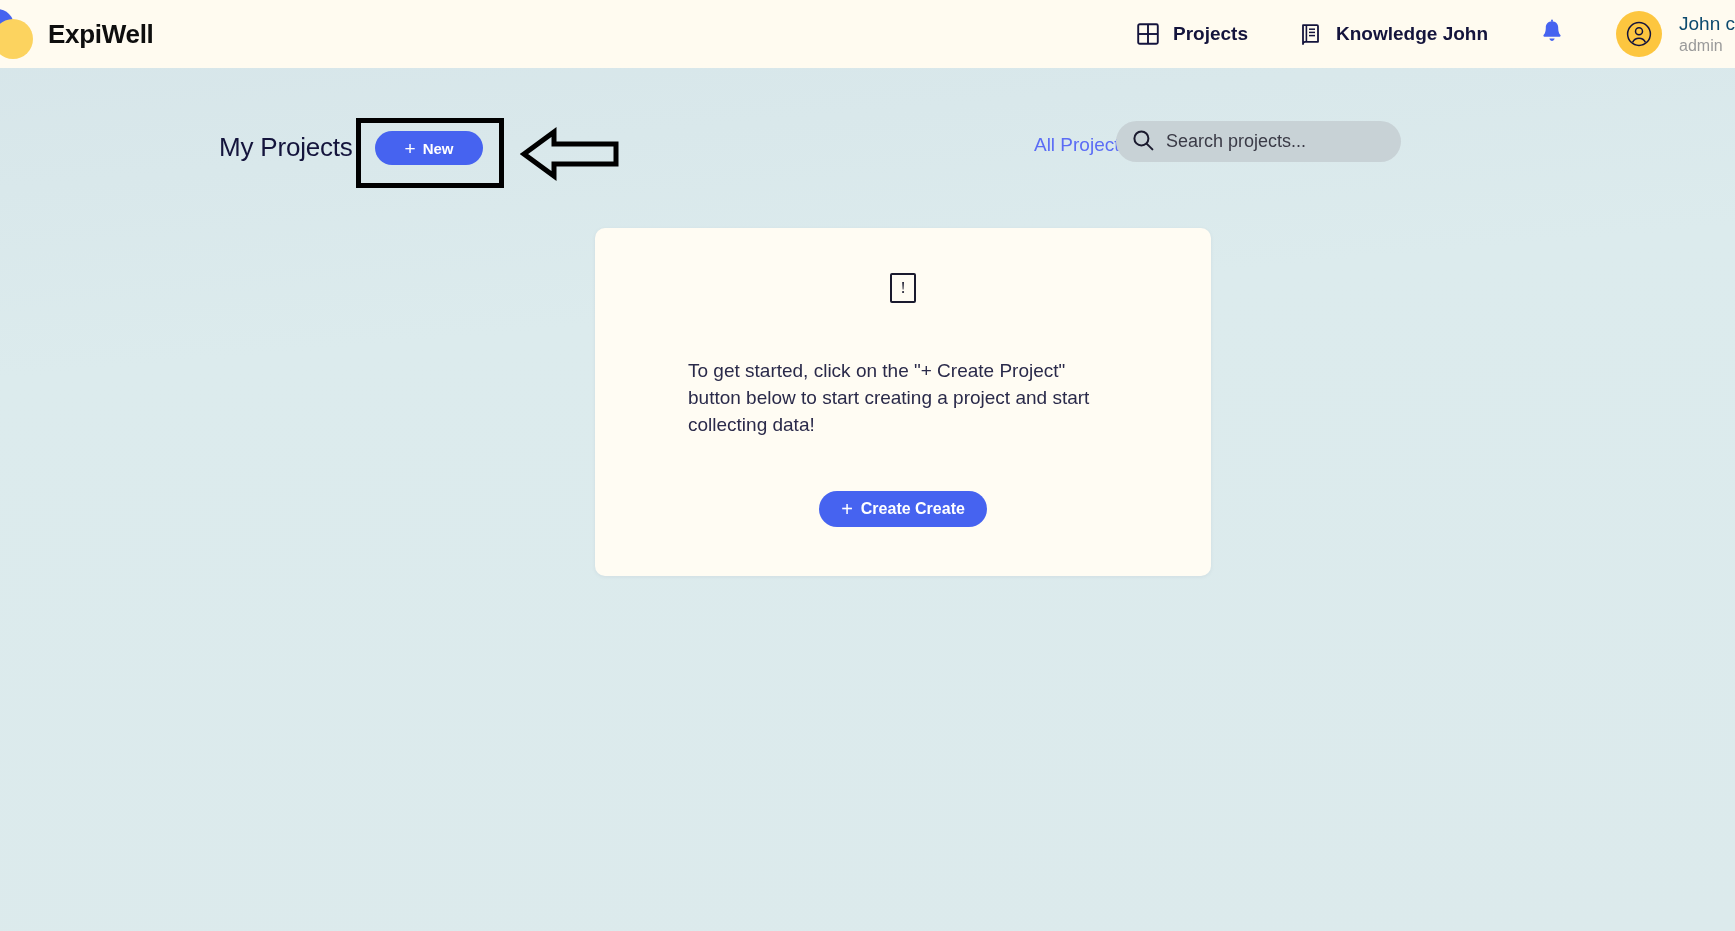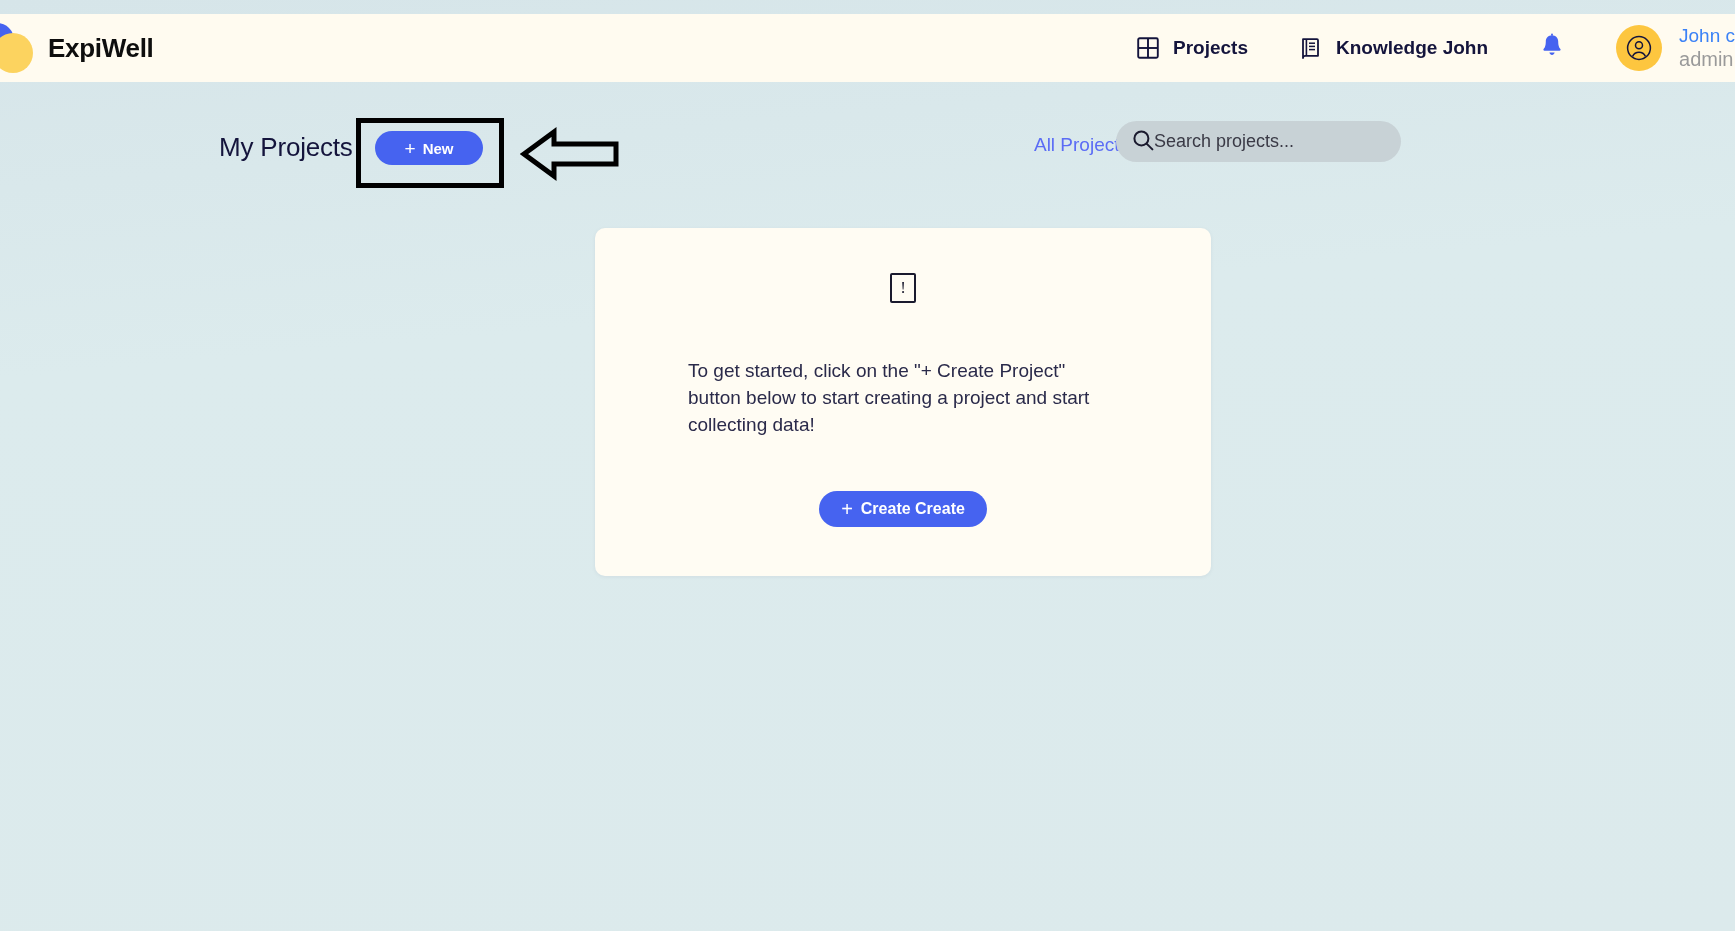--- a/index.html
+++ b/index.html
@@ -19,21 +19,21 @@
     position: relative;
     width: 1735px;
     height: 931px;
     background: linear-gradient(175deg, #d6e5e9 0%, #dcebed 35%, #dceaec 100%);
     overflow: hidden;
   }
 
   
   .header {
     position: absolute;
-    top: 14px; left: 0;
+    top: 0; left: 0;
     width: 1735px;
     height: 68px;
     background: #fffbf0;
     display: flex;
     align-items: center;
   }
 
   .brand {
     display: flex;
     align-items: center;
@@ -103,25 +103,25 @@
     background: #fdc63f;
     display: flex;
     align-items: center;
     justify-content: center;
     flex: 0 0 46px;
   }
 
   .user-text { display: flex; flex-direction: column; white-space: nowrap; }
   .user-name {
     font-size: 19px;
-    color: #3b82f6;
+    color: #0c4a6e;
     line-height: 1.25;
   }
   .user-role {
-    font-size: 20px;
+    font-size: 16px;
     color: #9a9a9a;
     line-height: 1.25;
   }
 
   
   .toolbar {
     position: absolute;
     top: 118px;
     left: 0;
     width: 1735px;
@@ -204,20 +204,21 @@
     position: absolute;
     right: 334px;
     top: 3px;
     width: 285px;
     height: 41px;
     border-radius: 21px;
     background: #c8d2d6;
     display: flex;
     align-items: center;
     padding: 0 16px;
+    gap: 12px;
     cursor: text;
   }
   .search-input {
     border: none;
     outline: none;
     background: transparent;
     font-family: "Liberation Sans", sans-serif;
     font-size: 18px;
     color: #3a3a46;
     width: 100%;

